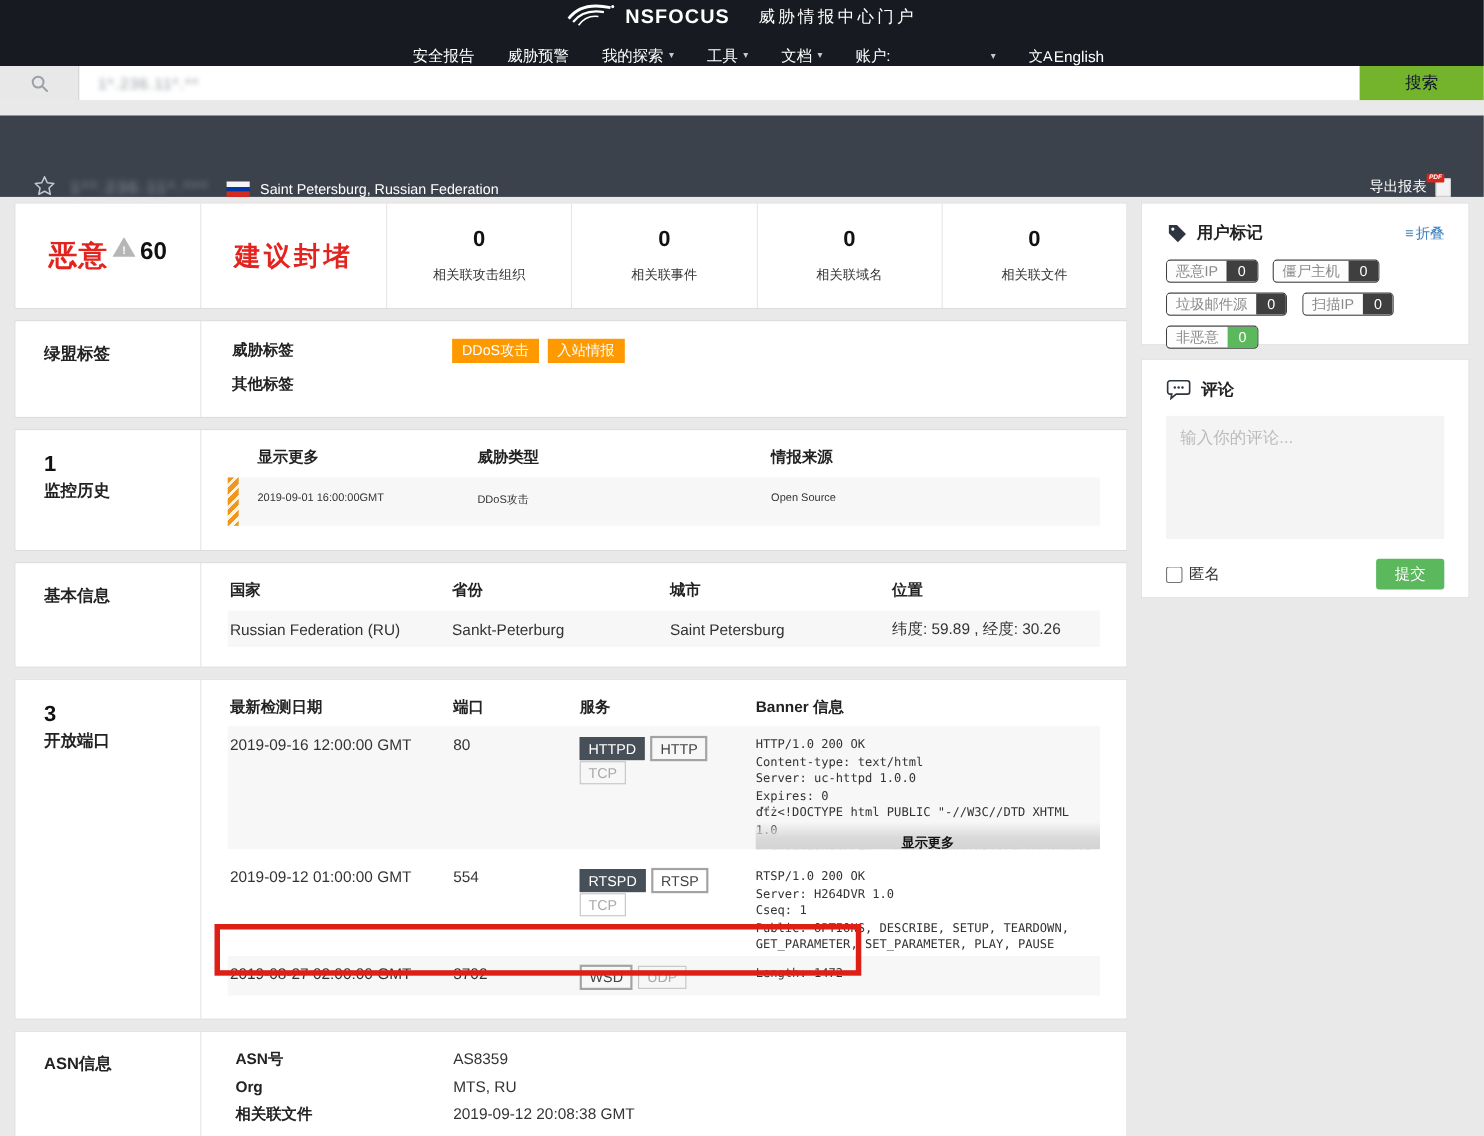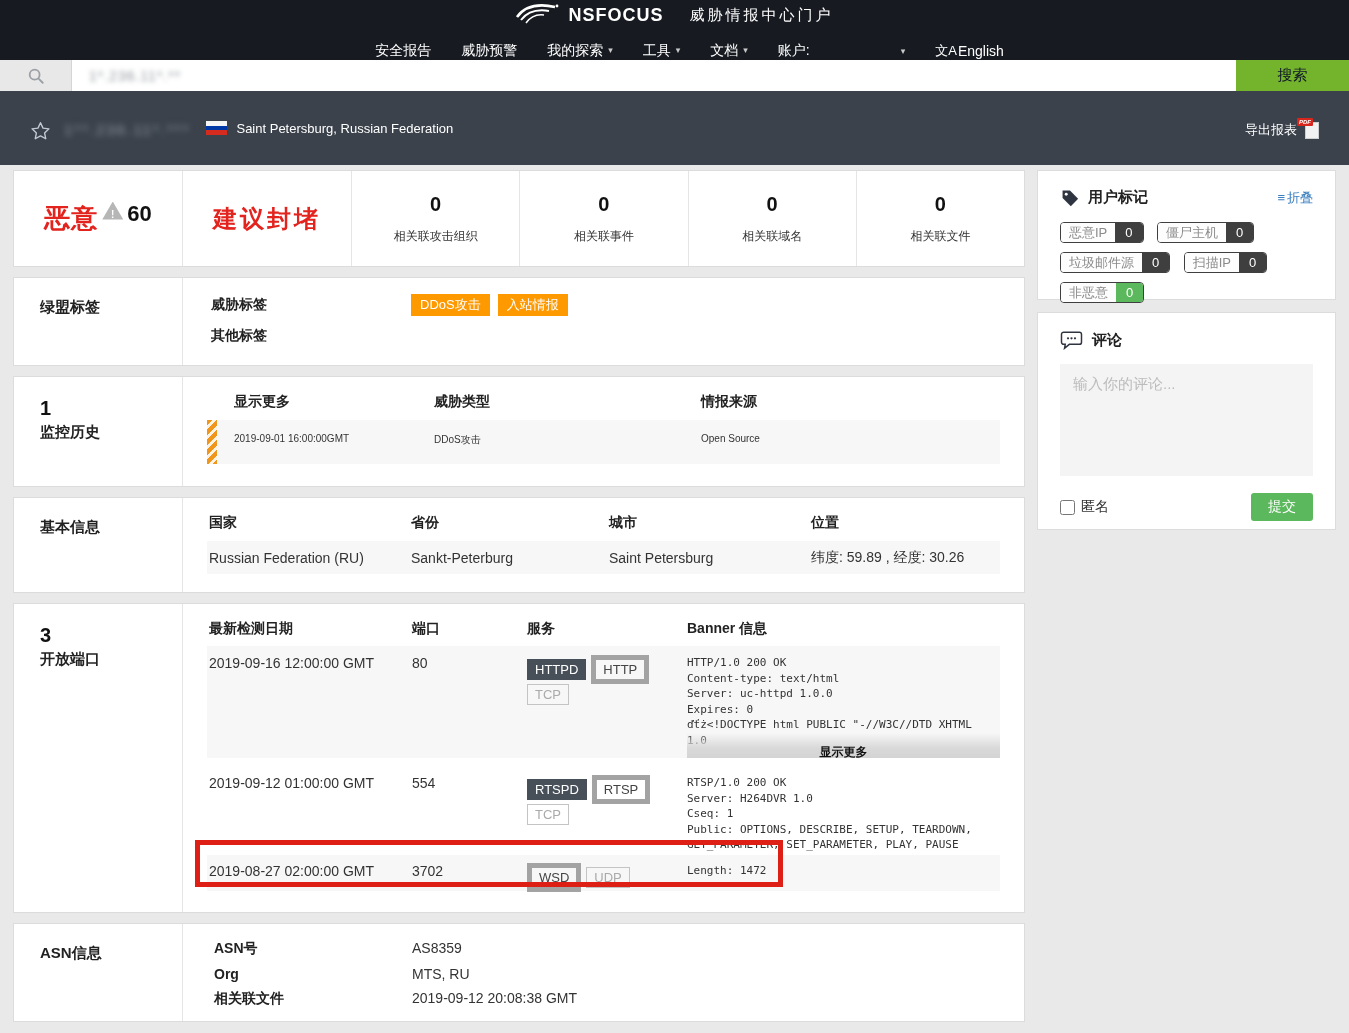--- a/index.html
+++ b/index.html
@@ -23,22 +23,22 @@
 
   
   .search-row {display:flex; height:31px; background:#fff;}
   .search-iconbox {width:72px; background:#e8e8e8; border-right:1px solid #d5d5d5;
                    display:flex; align-items:center; justify-content:center;}
   .search-input {flex:1; display:flex; align-items:center; padding-left:17px; font-size:14px; cursor:text;}
   .blurred {filter:blur(2.5px); color:#8f959c; letter-spacing:1px;}
   .search-btn {width:113px; background:#74b42c; color:#0f172a; font-size:15px; border:none; cursor:pointer;}
 
   
-  .ip-strip {height:74px; background:#3b424c; display:flex; align-items:flex-start;
-             padding:30px 30px 0 30px; color:#fff;}
+  .ip-strip {height:74px; background:#3b424c; display:flex; align-items:flex-end;
+             padding:30px 30px 0 30px; color:#fff;margin-top:14px;}
   .star {margin-right:13px; cursor:pointer; display:inline-flex;}
   .ip-blur {filter:blur(3px); color:#959ba3; font-size:15px; margin-right:16px; letter-spacing:2px;}
   .flag {width:21px; height:14px; display:inline-flex; flex-direction:column; margin-right:9px;}
   .flag span {flex:1;}
   .f-w {background:#f5f5f5;} .f-b {background:#0039a6;} .f-r {background:#d52b1e;}
   .loc {font-size:13px;}
   .export {margin-left:auto; font-size:13px; color:#fff; display:inline-flex; align-items:center; cursor:pointer;}
   .pdf-ico {position:relative; width:14px; height:17px; background:#f2f2f2; margin-left:8px;
             display:inline-block; border-radius:1px; box-shadow:inset 0 0 0 1px #cfcfcf;}
   .pdf-tag {position:absolute; top:-4px; left:-8px; background:#d8261c; color:#fff; font-size:6px;
@@ -102,21 +102,21 @@
   
   .ports-card {height:310px;}
   .port-head {display:flex; padding-left:2px;}
   .p-c1 {width:203px;} .p-c2 {width:115px;} .p-c3 {width:160px;} .p-c4 {flex:1;}
   .port-row {display:flex; padding:9px 0 0 2px; font-size:14px;}
   .pr1 {margin-top:8px; background:#f7f7f7; height:112px; overflow:hidden;}
   .pr2 {margin-top:8px; height:85px;}
   .pr3 {margin-top:4px; background:#f7f7f7; height:36px; padding-top:8px;}
   .svc {font-size:13px; padding:1px 7px; margin-right:5px; display:inline-block; line-height:17px;}
   .svc.solid {background:#474f59; color:#fff; border:1px solid #474f59;}
-  .svc.dark  {background:transparent; color:#444; border:5px solid #a3a3a3;}
+  .svc.dark  {background:transparent; color:#444; border:2px solid #a3a3a3;}
   .svc.light {background:transparent; color:#aaa; border:1px solid #c4c4c4;}
   .banner {position:relative; font-family:"DejaVu Sans Mono","Liberation Mono",monospace;
            font-size:11px; line-height:15.5px; color:#333; padding-right:8px;}
   .fade-a {color:#a8a8a8;}
   .show-more {position:absolute; left:0; right:0; bottom:-2px; height:27px; cursor:pointer;
               background:linear-gradient(180deg, rgba(235,235,235,0) 0%, #d9d9d9 55%, #d3d3d3 100%);
               display:flex; align-items:flex-end; justify-content:center;
               font-family:"Liberation Sans","DejaVu Sans",sans-serif; font-size:12px; font-weight:bold; color:#111;}
 
   

